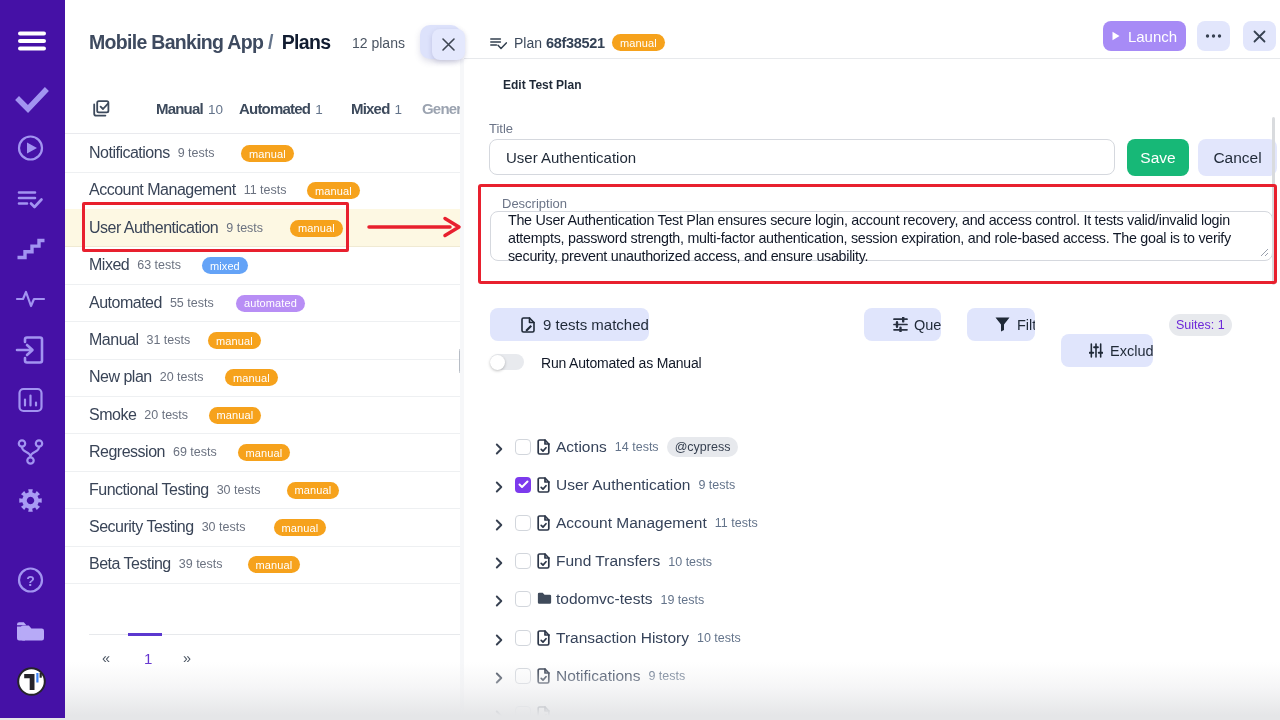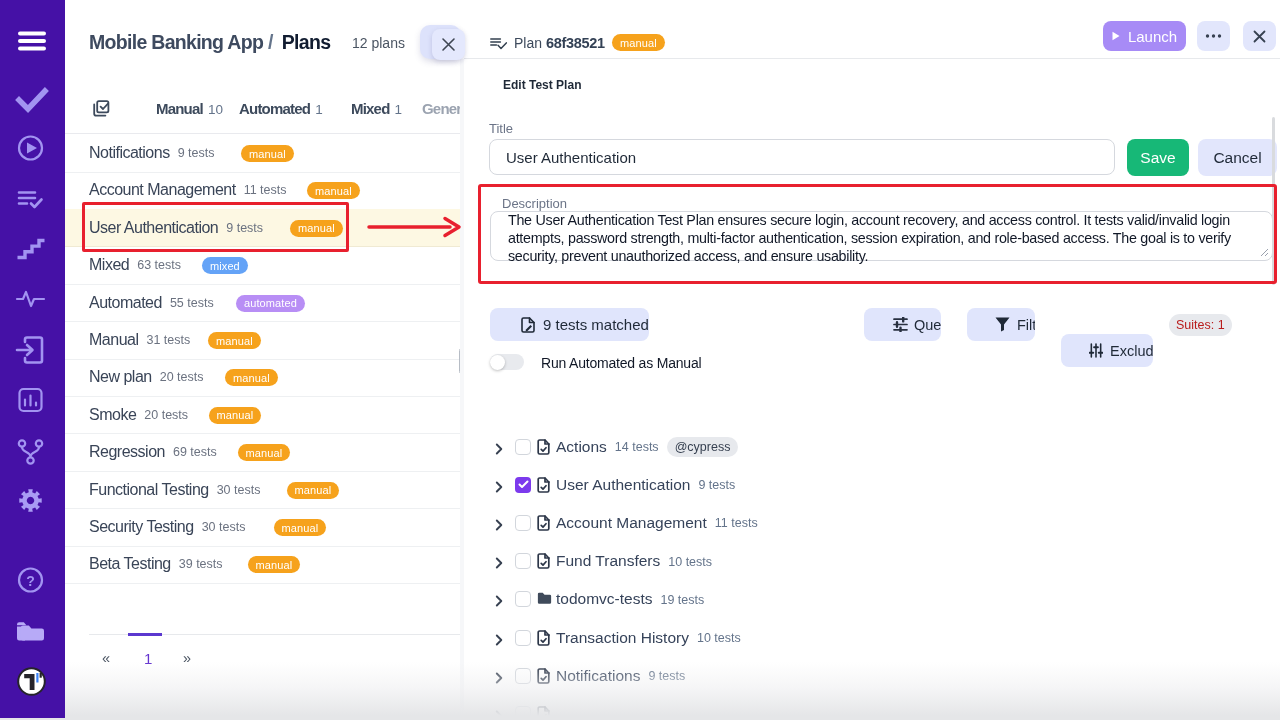--- a/index.html
+++ b/index.html
@@ -67,21 +67,21 @@
 #desc-text { position:absolute; left:17px; top:-1.5px; width:780px; font-size:14.3px; line-height:18.4px; color:#111827; letter-spacing:-0.28px; white-space:nowrap; }
 
 
 .lavbtn { position:absolute; top:308px; height:33px; background:#e0e5fc; border-radius:8px; display:flex; align-items:center; color:#1f2937; font-size:14.5px; overflow:hidden;padding-left:16px; }
 #b-matched { left:26px; width:159px; font-size:15px; }
 #b-query { left:400px; width:77px; }
 #b-filter { left:503px; width:68px; }
 #b-exclude { left:597px; width:92px;margin-top:26px; }
 #search { position:absolute; left:196px; top:306px; width:192px; height:37px; border:1px solid #d5d8de; border-radius:8px; background:#fff; }
 #search .ph { position:absolute; left:38px; top:10px; font-size:14.5px; color:#9aa1ad; }
-#suites { position:absolute; left:705px; top:314px; height:22px; background:#e7e9ed; border-radius:999px; font-size:12.5px; color:#b91c1c; display:flex; align-items:center; padding:0 7px; }
+#suites { position:absolute; left:705px; top:314px; height:22px; background:#e7e9ed; border-radius:999px; font-size:12.5px; color:#6d28d9; display:flex; align-items:center; padding:0 7px; }
 
 #toggle { position:absolute; left:26px; top:354px; width:34px; height:16px; background:#e8eaee; border-radius:999px; }
 #toggle .knob { position:absolute; left:0px; top:0.5px; width:15px; height:15px; background:#fff; border-radius:50%; box-shadow:0 1px 3px rgba(0,0,0,0.25); }
 #toggle-lbl { position:absolute; left:77px; top:355px; font-size:14px; color:#111827; letter-spacing:-0.2px; }
 
 
 .trow { position:absolute; left:0; width:816px; height:38px; }
 .trow .chev { position:absolute; left:31px; top:13px; }
 .trow .cb { position:absolute; left:51px; top:11px; width:16px; height:16px; border:1.5px solid #d2d6dc; border-radius:4px; background:#fff; }
 .trow .cb.on { border:none; background:#7c3aed; }

